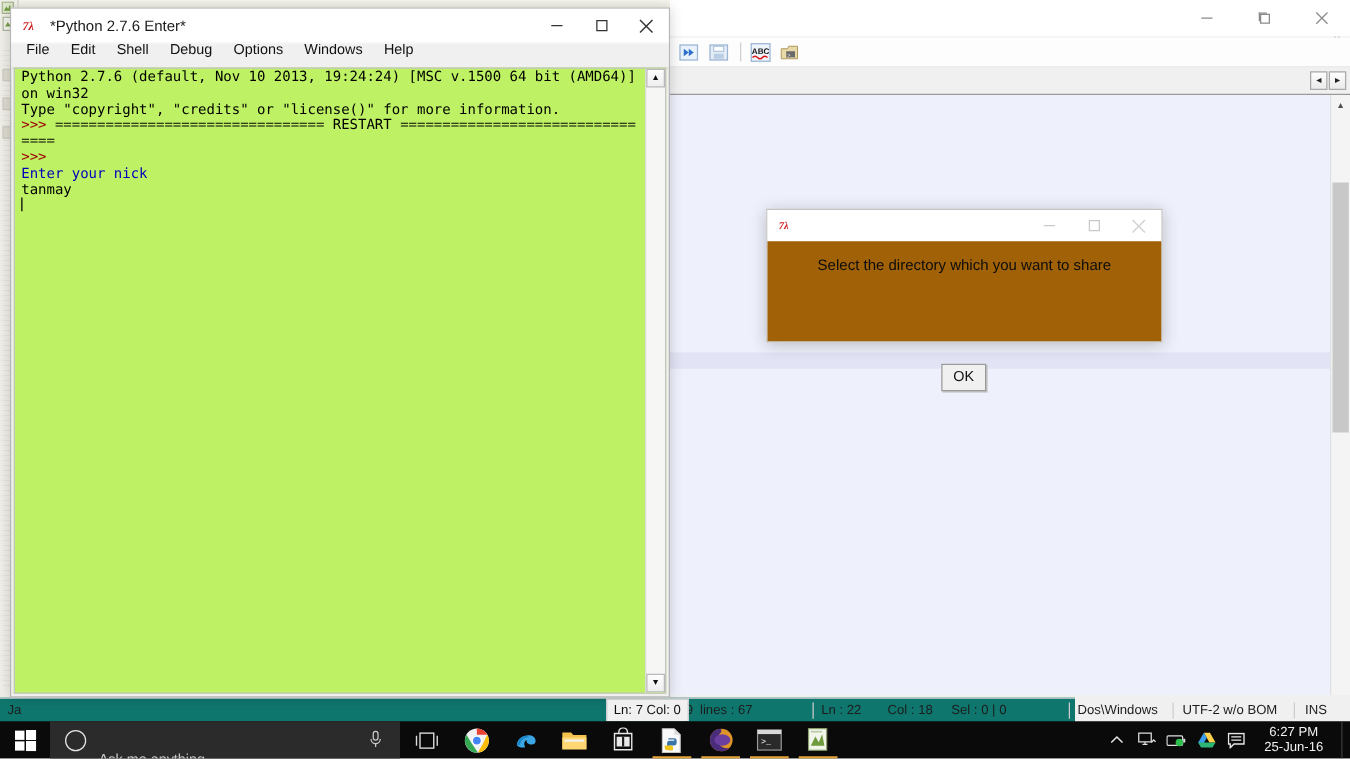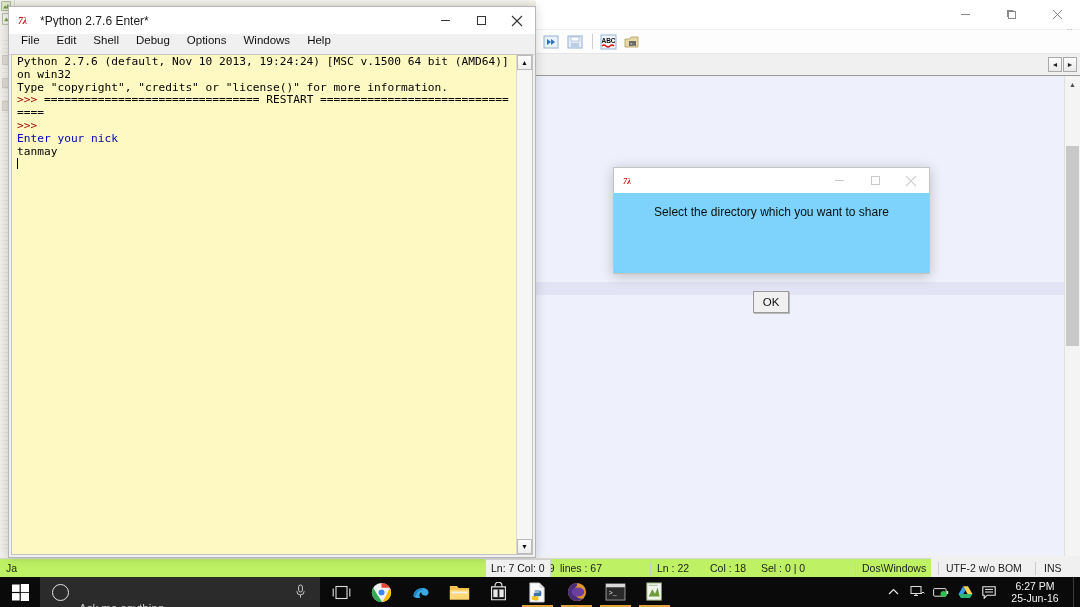--- a/index.html
+++ b/index.html
@@ -233,21 +233,21 @@
     font-size: 11.5px;
     color: #111;
     margin-right: 17px;
     line-height: 1;
     white-space: nowrap;
   }
   .py-textarea {
     position: absolute;
     left: 2px; top: 47px;
     right: 2px; bottom: 2px;
-    background: #fef9c3;
+    background: #bef264;
     border: 1px solid #c3c3c3;
     box-sizing: border-box;
     overflow: hidden;
   }
   .py-code {
     position: absolute;
     left: 5px; top: 1px;
     right: 18px;
     font-family: "DejaVu Sans Mono", "Liberation Mono", monospace;
     font-size: 11.2px;
@@ -309,21 +309,21 @@
   .dlg-spacer { flex: 1; }
   .dlg-winbtns { display: flex; height: 25px; }
   .dlg-winbtn {
     width: 36px; height: 25px;
     display: flex; align-items: center; justify-content: center;
     color: #c9c9c9;
   }
   .dlg-body {
     position: absolute;
     left: 0; right: 0; top: 25px; bottom: 0;
-    background: #7dd3fc;
+    background: #a16207;
   }
   .dlg-message {
     position: absolute;
     left: 0; right: 0; top: 12px;
     text-align: center;
     font-size: 12px;
     color: #0d0d0d;
   }
   .dlg-ok {
     position: absolute;
@@ -337,22 +337,22 @@
     display: flex; align-items: center; justify-content: center;
     box-sizing: border-box;
     font-family: "Liberation Sans", sans-serif;
     margin-top: 32px;
   }
 
   
   .statusbar {
     position: absolute;
     left: 0; top: 558px;
-    width: 931px; height: 19px;
-    background: #bef264;
+    width: 860px; height: 19px;
+    background: #0f766e;
     border-top: 1px solid #d8d8d8;
     z-index: 5;
     font-size: 10.5px;
     color: #1c1c1c;
   }
   .sb-cell {
     position: absolute;
     top: 2px;
     height: 15px;
     line-height: 15px;

